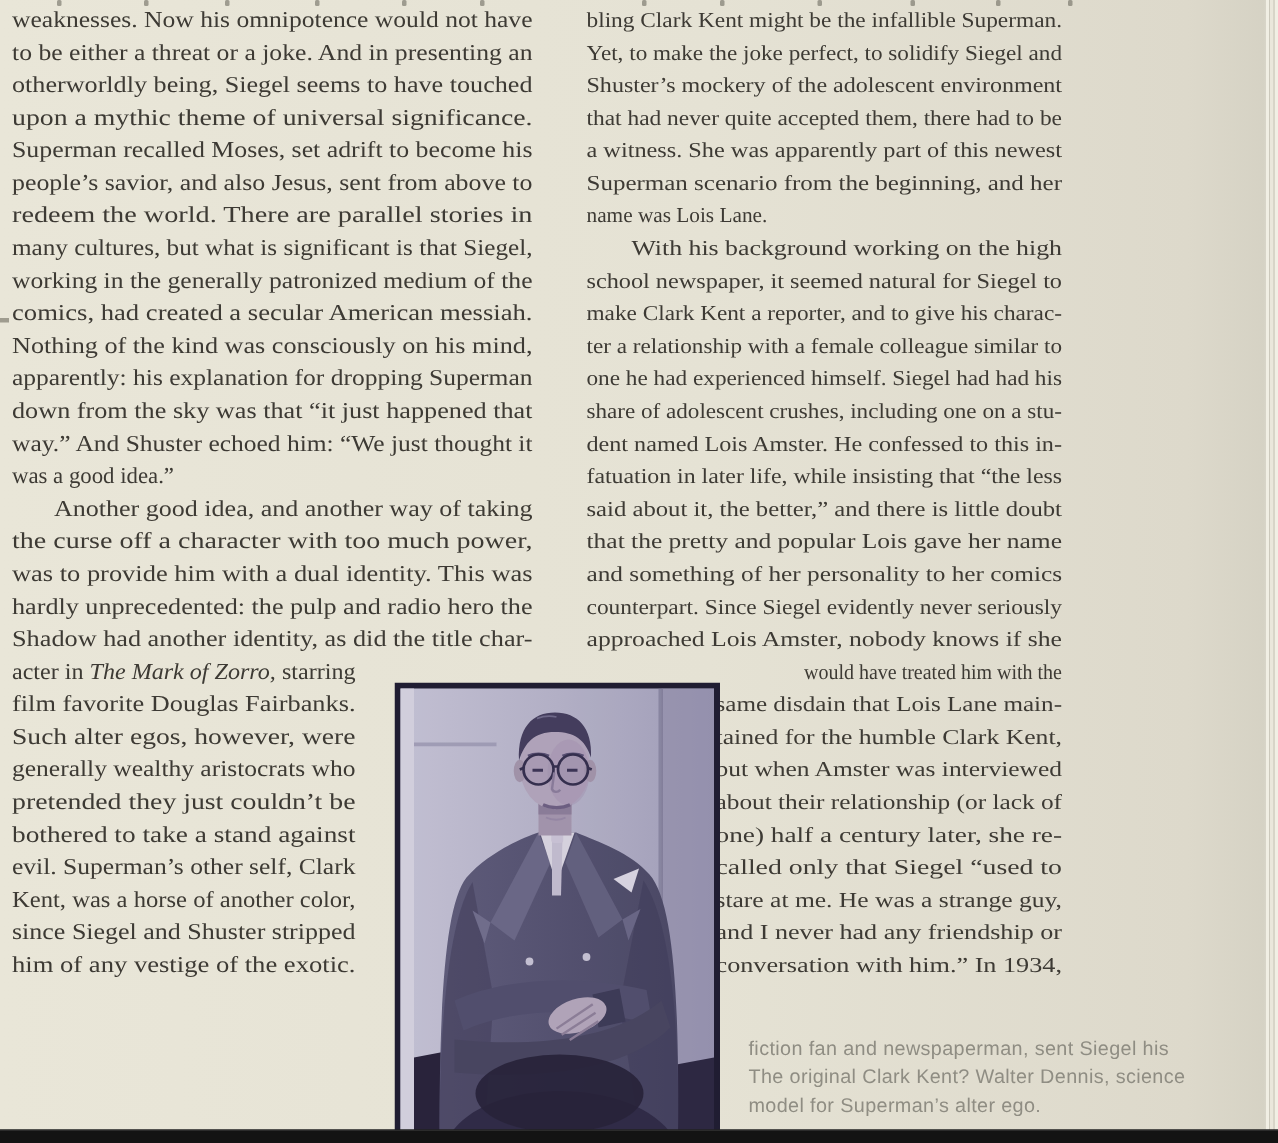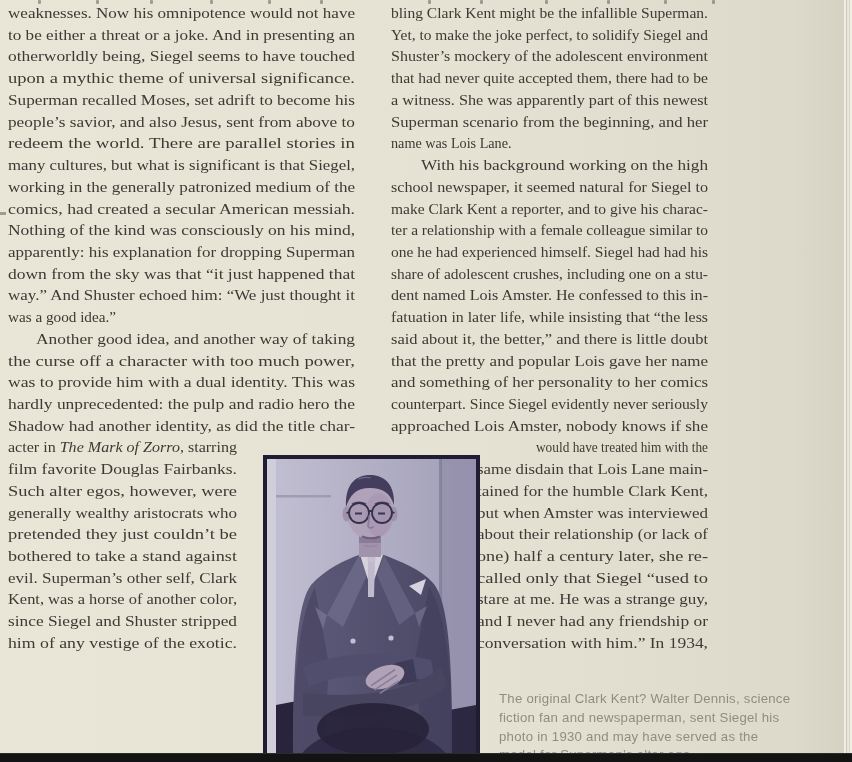--- a/index.html
+++ b/index.html
@@ -182,23 +182,22 @@
       <path d="M106,56 L109,56 M86,57 L83.5,58 M129,57 L131.5,58" stroke="#332e4c" stroke-width="1.8"></path>
       <path d="M92,58.5 L99,58.5 M115,58.5 L122,58.5" stroke="#3a3354" stroke-width="2"></path>
       <path d="M106.5,60 L105,71 C106,73.5 109,73.5 110.5,71.5" stroke="#8b7d9b" stroke-width="1.6" fill="none"></path>
       <path d="M99,81.5 C104,84 112,84 117,81.5" stroke="#6d5f82" stroke-width="2.2" fill="none"></path>
       <path d="M101,90 C105,92 111,92 114,90" stroke="#9789a6" stroke-width="1.2" fill="none"></path>
       <rect x="4" y="4" width="209" height="299" fill="#5a5878" opacity="0.05"></rect>
     </svg>
   </div>
 
   <div class="caption">
+    <div>fiction fan and newspaperman, sent Siegel his</div>
     <div>The original Clark Kent? Walter Dennis, science</div>
-    <div>fiction fan and newspaperman, sent Siegel his</div>
-    <div>photo in 1930 and may have served as the</div>
     <div>model for Superman’s alter ego.</div>
   </div>
 
   <div class="stripes"></div>
 
   <div class="bar"></div>
 
 </div>
 
 </body></html>

